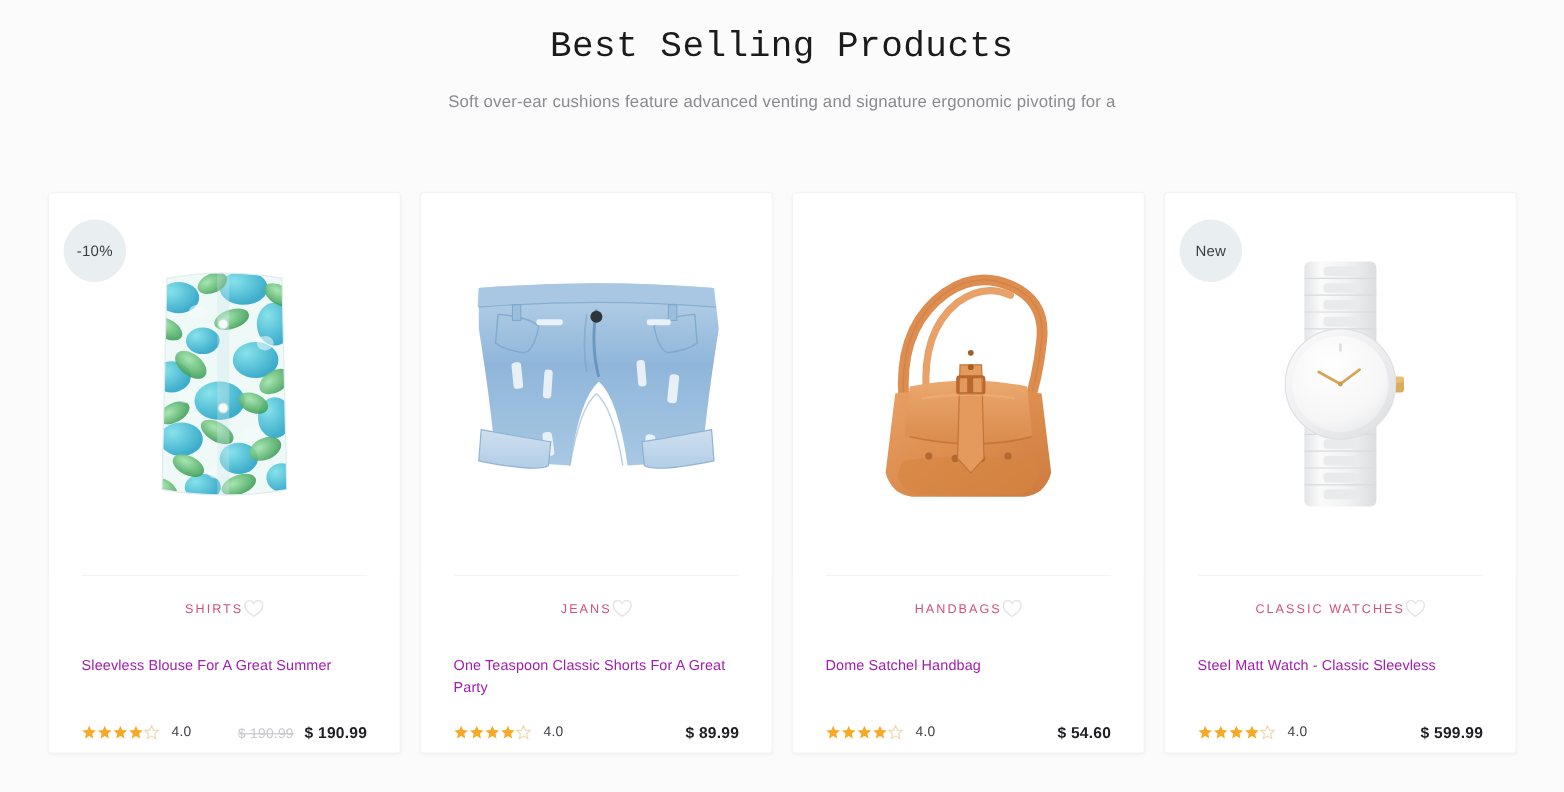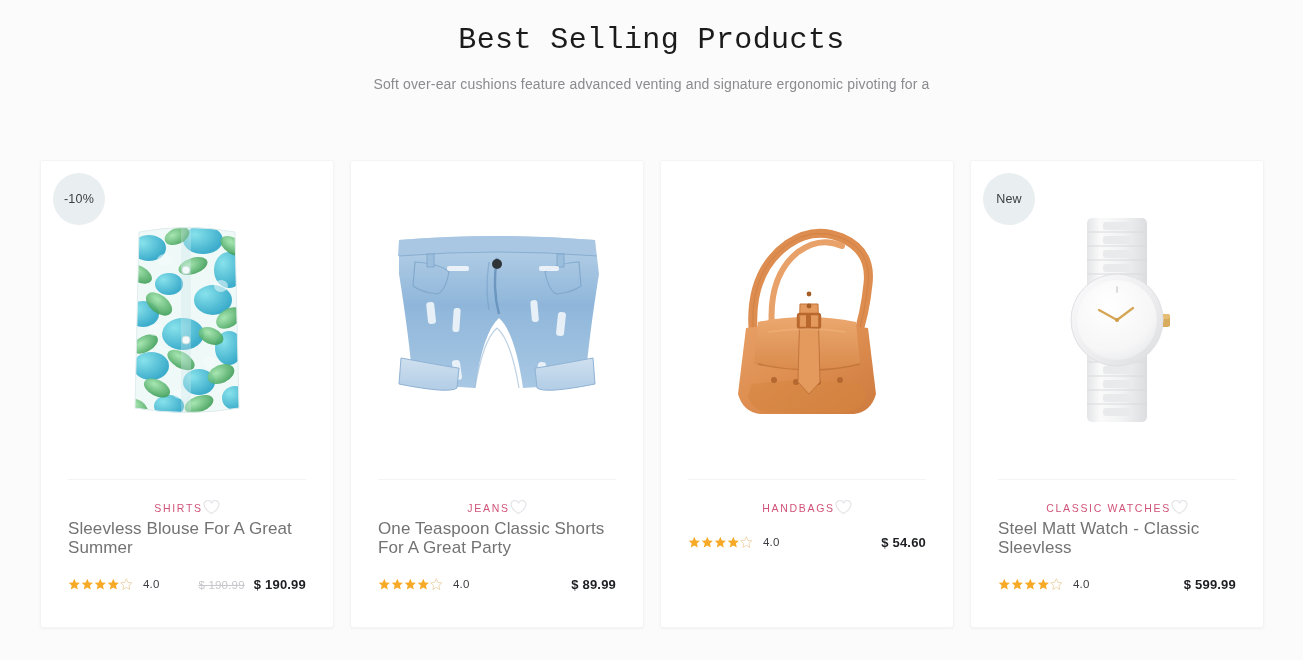--- a/index.html
+++ b/index.html
@@ -62,21 +62,21 @@
     background: #ffffff;
     border: 1px solid #f4f4f6;
     border-radius: 3px;
     box-shadow: 0 1px 3px rgba(25, 30, 45, 0.045);
     overflow: hidden;
   }
 
   
   .badge {
     position: absolute;
-    top: 12px;
+    top: 22px;
     left: 12px;
     width: 52px;
     height: 52px;
     border-radius: 50%;
     background: #e9eef1;
     color: #3c4043;
     font-size: 12.5px;
     display: flex;
     align-items: center;
     justify-content: center;
@@ -130,23 +130,23 @@
     padding-top: 1px;
   }
 
   .heart {
     flex: 0 0 auto;
     line-height: 0;
     cursor: pointer;
   }
 
   .title {
-    margin-top: 4px;
-    font-size: 17px;
-    color: #737373;
+    margin-top: 30px;
+    font-size: 12px;
+    color: #a21caf;
     line-height: 19px;
     letter-spacing: 0.1px;
     min-height: 38px;
   }
 
   .meta-row {
     margin-top: 20px;
     display: flex;
     align-items: center;
     justify-content: space-between;
@@ -437,20 +437,21 @@
       <div class="info">
         <div class="divider"></div>
         <div class="cat-row">
           <div class="cat">HANDBAGS</div>
           <span class="heart">
             <svg width="17" height="15" viewBox="0 0 17 15">
               <path d="M8.5 13.6 C8.5 13.6 1.2 9.2 1.2 5 A3.7 3.7 0 0 1 8.5 3.4 A3.7 3.7 0 0 1 15.8 5 C15.8 9.2 8.5 13.6 8.5 13.6 Z" fill="none" stroke="#e4e4e9" stroke-width="1.2"></path>
             </svg>
           </span>
         </div>
+        <div class="title">Dome Satchel Handbag</div>
         <div class="meta-row">
           <div class="rating">
             <span class="stars">
               <svg width="66" height="13" viewBox="0 0 66 13">
                 <path d="M6.3 0.7 L7.9 4.4 L11.9 4.8 L8.9 7.5 L9.8 11.5 L6.3 9.4 L2.8 11.5 L3.7 7.5 L0.7 4.8 L4.7 4.4 Z" fill="#f7a928"></path>
                 <path d="M19.3 0.7 L20.9 4.4 L24.9 4.8 L21.9 7.5 L22.8 11.5 L19.3 9.4 L15.8 11.5 L16.7 7.5 L13.7 4.8 L17.7 4.4 Z" fill="#f7a928"></path>
                 <path d="M32.3 0.7 L33.9 4.4 L37.9 4.8 L34.9 7.5 L35.8 11.5 L32.3 9.4 L28.8 11.5 L29.7 7.5 L26.7 4.8 L30.7 4.4 Z" fill="#f7a928"></path>
                 <path d="M45.3 0.7 L46.9 4.4 L50.9 4.8 L47.9 7.5 L48.8 11.5 L45.3 9.4 L41.8 11.5 L42.7 7.5 L39.7 4.8 L43.7 4.4 Z" fill="#f7a928"></path>
                 <path d="M58.3 0.7 L59.9 4.4 L63.9 4.8 L60.9 7.5 L61.8 11.5 L58.3 9.4 L54.8 11.5 L55.7 7.5 L52.7 4.8 L56.7 4.4 Z" fill="none" stroke="#edd9b4" stroke-width="1"></path>
               </svg>

